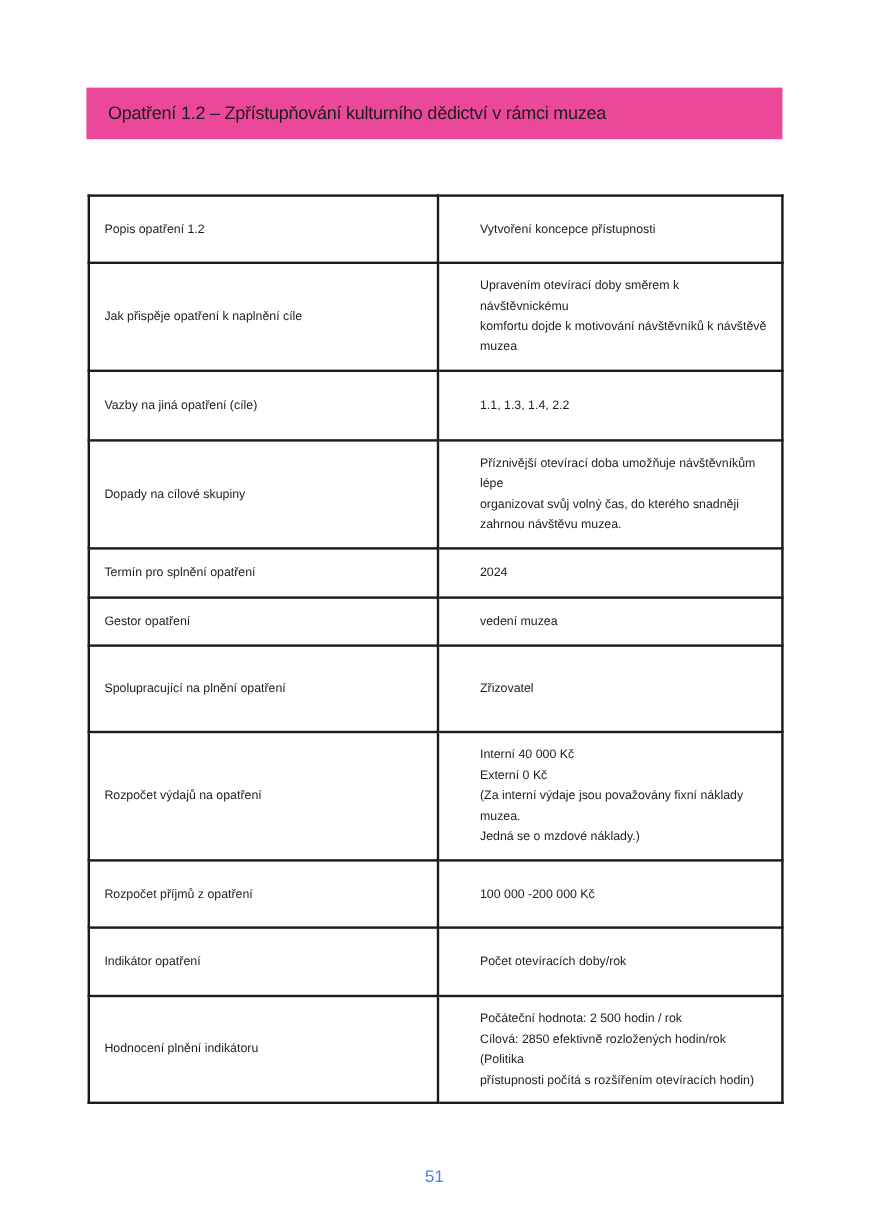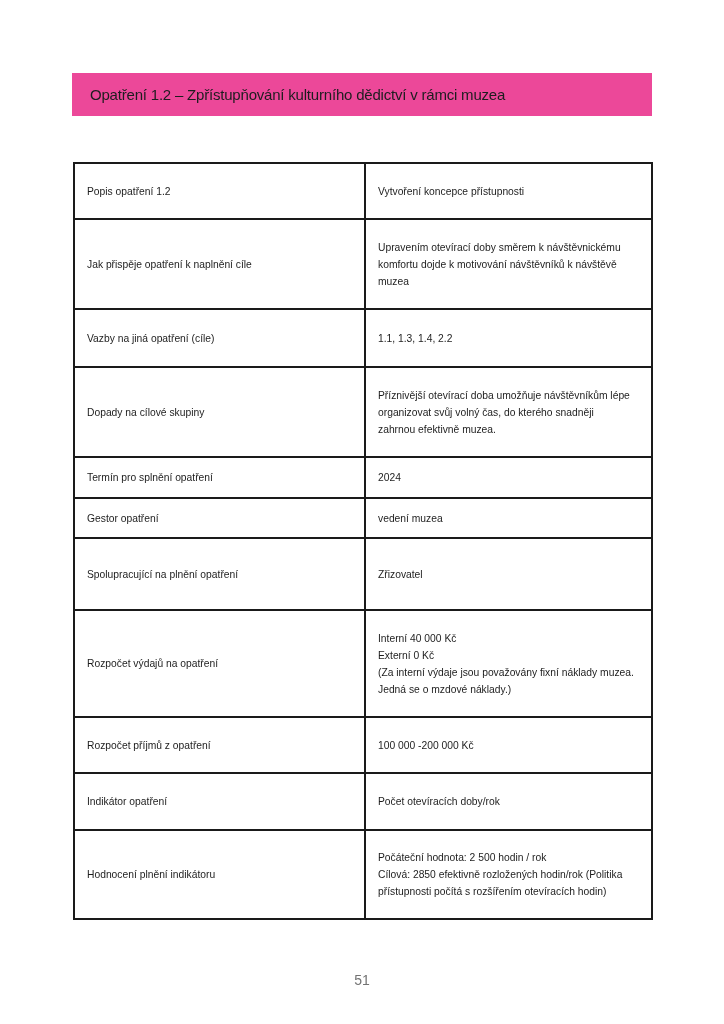--- a/index.html
+++ b/index.html
@@ -20,24 +20,24 @@
       position: absolute; left: 73px; top: 162px; width: 580px;
       border-collapse: collapse; table-layout: fixed;
     }
     table.measure td {
       border: 2px solid #1a1a1a; vertical-align: middle;
       font-size: 10.3px; line-height: 17px; padding: 0 12px; color: #1d1d1d;
     }
     table.measure td.label { width: 265px; }
     td.top { vertical-align: top; padding-top: 13px; }
     td.lower { vertical-align: top; padding-top: 22px; }
-    .line { display: block; }
+    .line { display: block; margin-left: 22px; }
     .page-number {
       position: absolute; left: 0; width: 724px; top: 972px; text-align: center;
-      font-size: 14px; color: #737373;
+      font-size: 14px; color: #3b82f6;
     }
   </style>
 </head>
 <body>
 
 <div class="header-band">
   <span class="header-title">Opatření 1.2 – Zpřístupňování kulturního dědictví v rámci muzea</span>
 </div>
 
 <table class="measure">
@@ -60,21 +60,21 @@
       <td class="label top">Vazby na jiná opatření (cíle)</td>
       <td class="top">
         <span class="line">1.1, 1.3, 1.4, 2.2</span>
       </td>
     </tr>
     <tr style="height:90px">
       <td class="label">Dopady na cílové skupiny</td>
       <td>
         <span class="line">Příznivější otevírací doba umožňuje návštěvníkům lépe</span>
         <span class="line">organizovat svůj volný čas, do kterého snadněji</span>
-        <span class="line">zahrnou efektivně muzea.</span>
+        <span class="line">zahrnou návštěvu muzea.</span>
       </td>
     </tr>
     <tr style="height:41px">
       <td class="label top">Termín pro splnění opatření</td>
       <td class="lower">
         <span class="line">2024</span>
       </td>
     </tr>
     <tr style="height:40px">
       <td class="label top">Gestor opatření</td>

